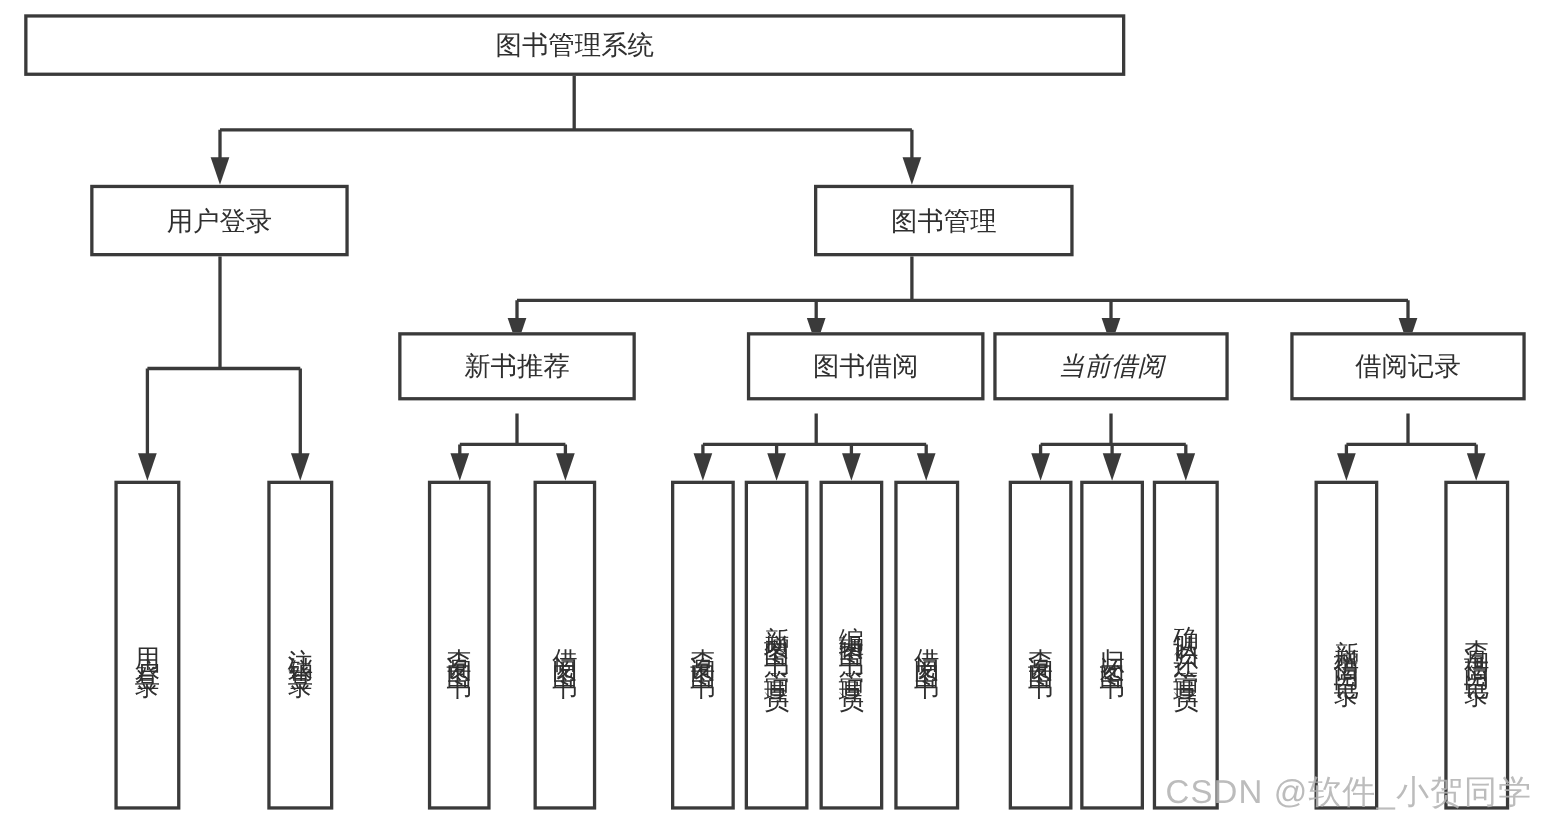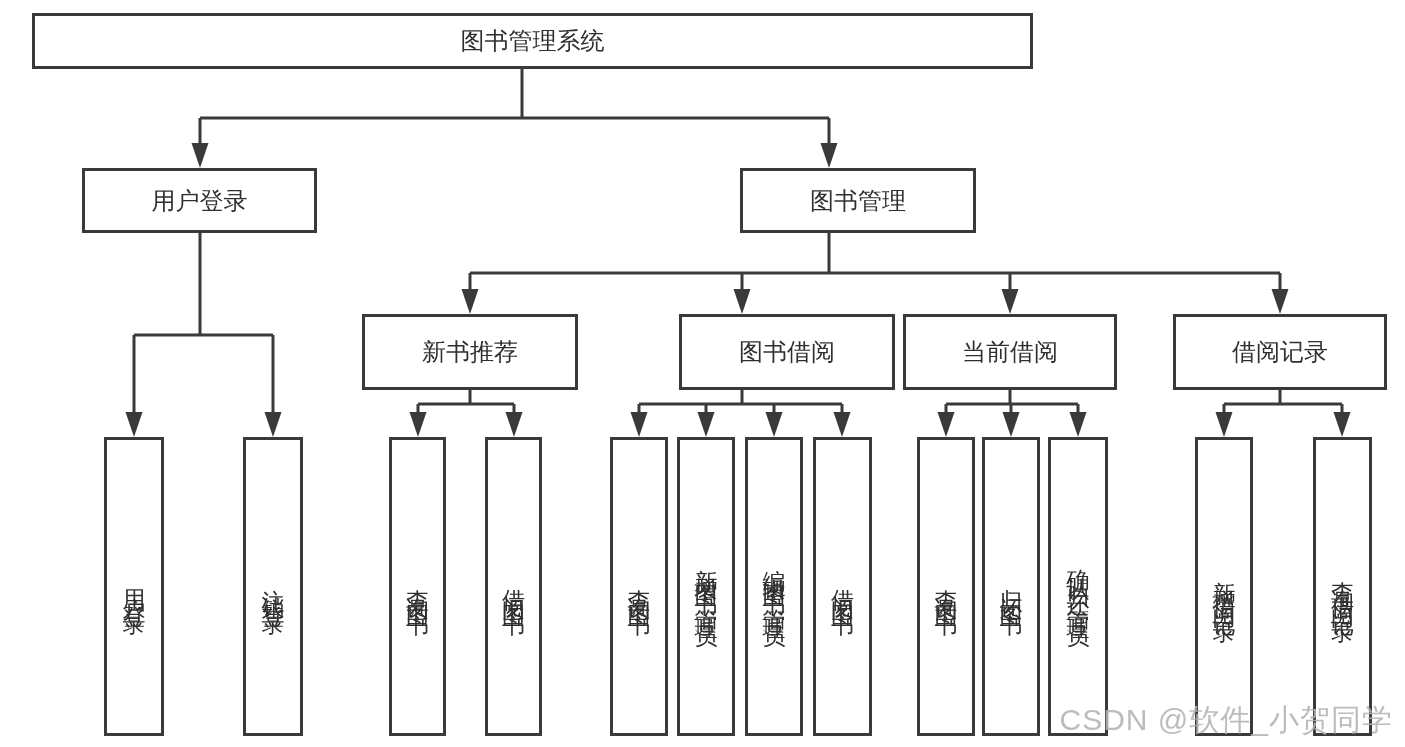--- a/index.html
+++ b/index.html
@@ -27,28 +27,28 @@
     border: 3px solid #3a3a3a;
     background: #ffffff;
     display: flex;
     align-items: center;
     justify-content: center;
     color: #2f2f2f;
     font-size: 24px;
     z-index: 2;
     white-space: nowrap;
   }
-  .root  { left: 22px;  top: 13px;  width: 1001px; height: 56px; margin-left: 10px; }
+  .root  { left: 22px;  top: 13px;  width: 1001px; height: 56px; }
   .l2    { top: 168px;  height: 65px; }
   .l2.user-login { left: 82px;  width: 235px; }
   .l2.book-mgmt  { left: 740px; width: 236px; }
-  .l3    { top: 314px;  height: 76px; }
+  .l3    { top: 302px;  height: 62px; }
   .l3.recommend      { left: 362px;  width: 216px; }
   .l3.book-borrow    { left: 634px;  width: 216px; margin-left: 45px; }
-  .l3.current-borrow { left: 903px;  width: 214px; }
+  .l3.current-borrow { left: 903px;  width: 214px; font-style: italic; }
   .l3.borrow-record  { left: 1173px; width: 214px; }
   .leaf  { top: 437px;  height: 299px; font-size: 23px; }
   .vtext {
     writing-mode: vertical-rl;
     text-orientation: mixed;
     letter-spacing: 8px;
     line-height: 1;
   }
   .watermark {
     position: absolute;

